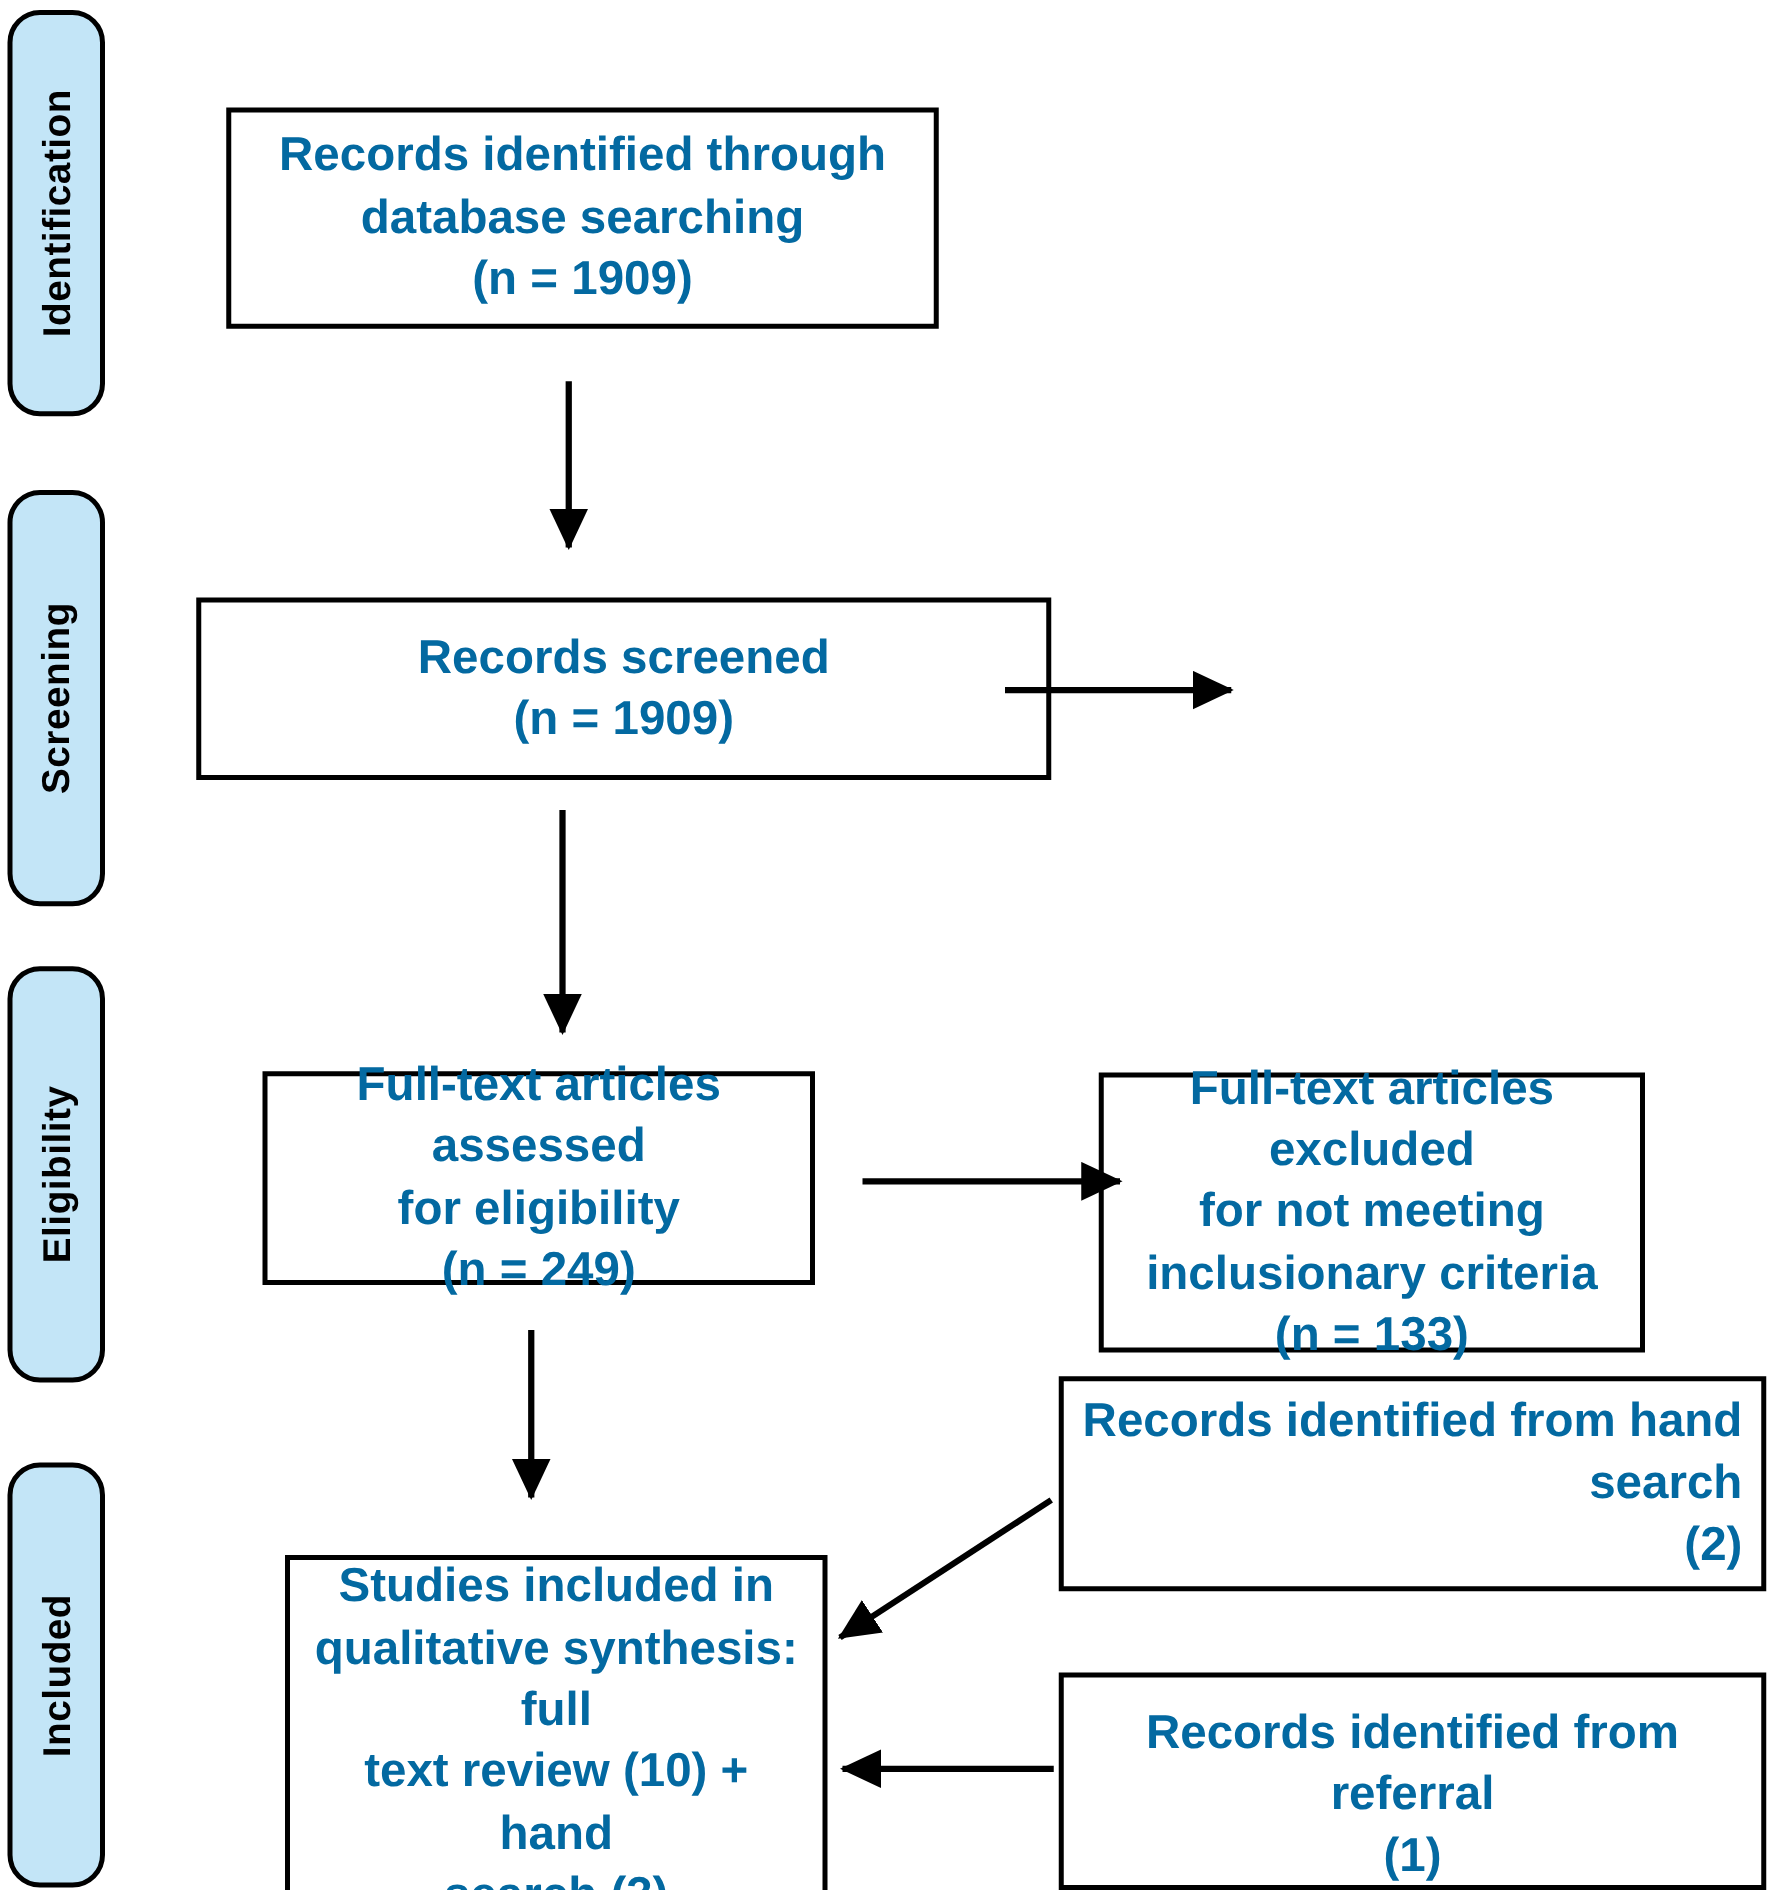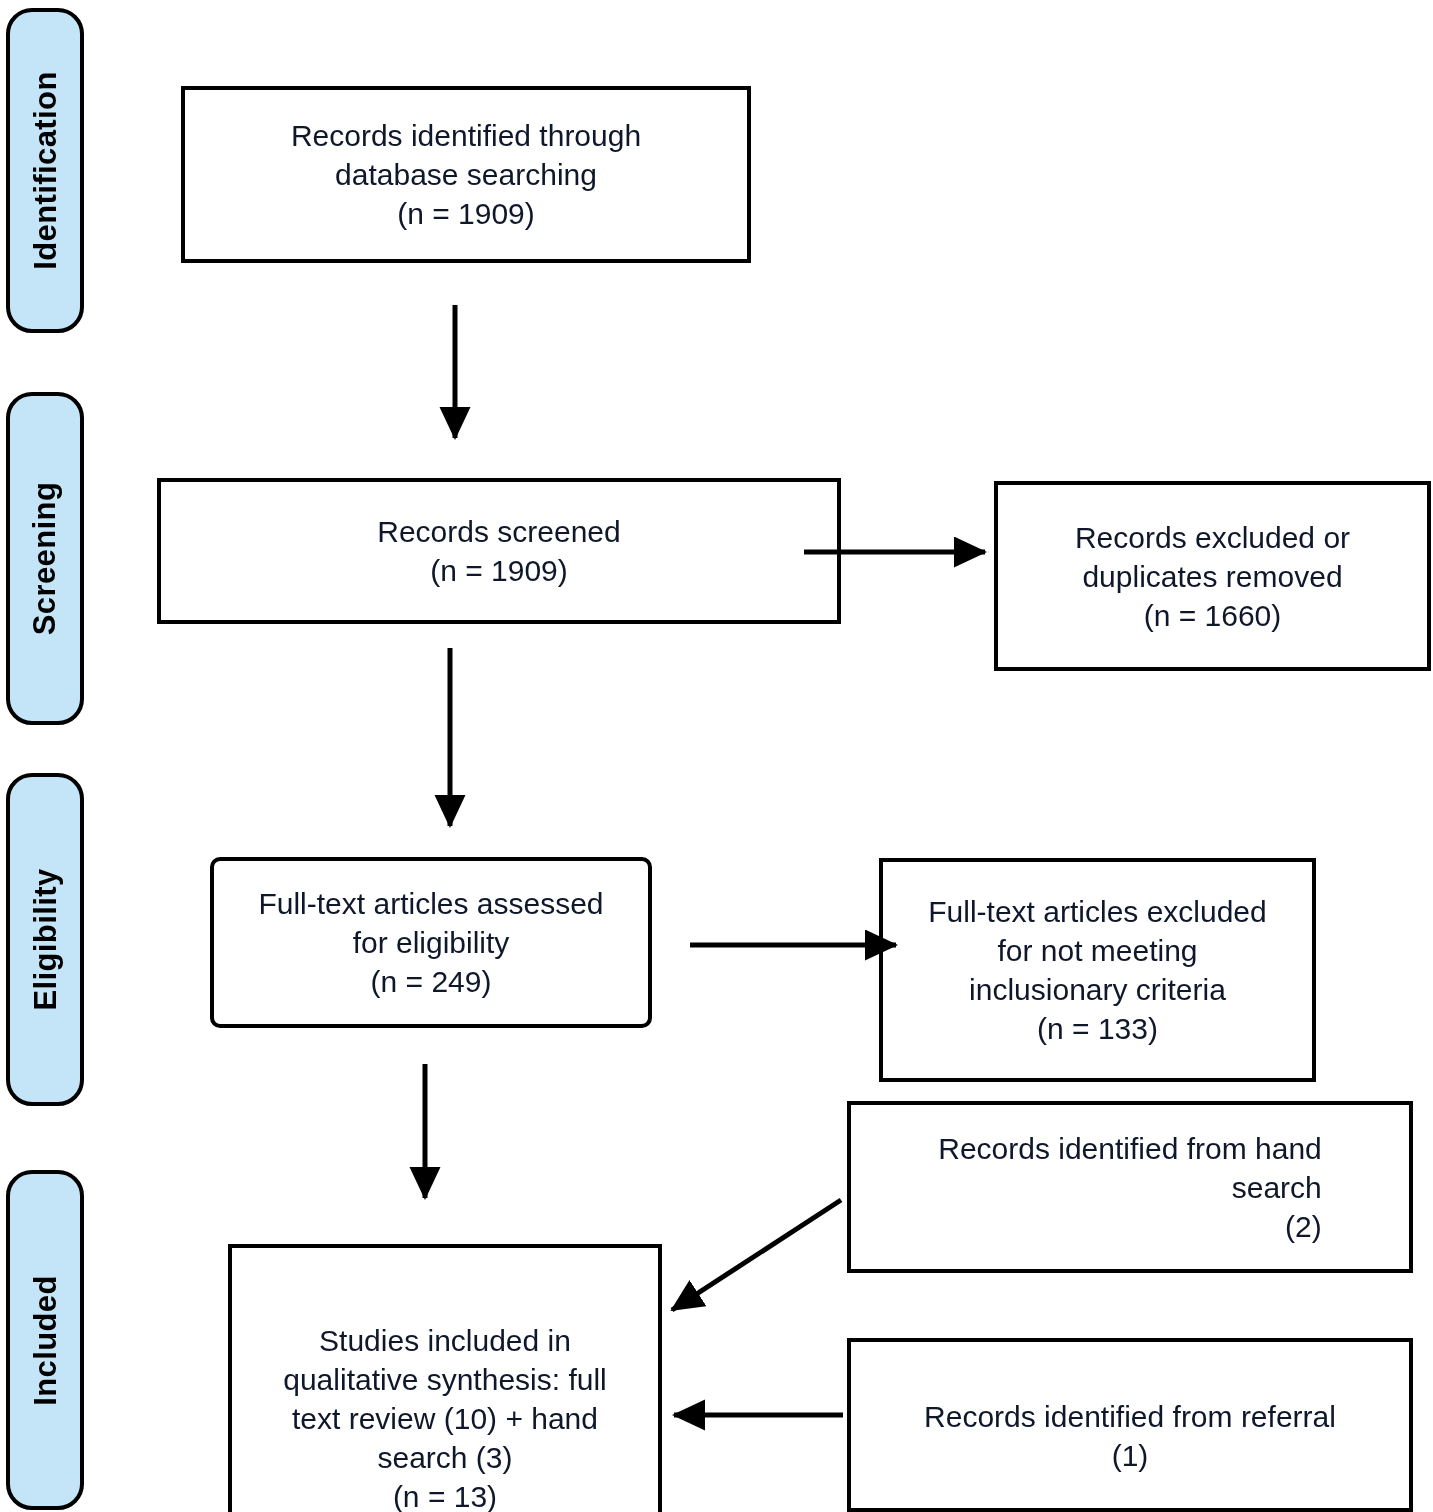--- a/index.html
+++ b/index.html
@@ -42,25 +42,26 @@
     position: absolute;
     box-sizing: border-box;
     background: #ffffff;
     border: 4px solid #000000;
     display: flex;
     align-items: center;
     justify-content: center;
     text-align: center;
   }
   .box-text {
-    font-size: 30px;
+    font-size: 38px;
     line-height: 1.30;
-    color: #0f172a;
+    color: #0369a1;
     white-space: pre-line;
     padding: 0 10px;
+    font-weight: bold;
   }
 
   
   #arrows {
     position: absolute;
     left: 0;
     top: 0;
     width: 1433px;
     height: 1512px;
     pointer-events: none;
@@ -91,27 +92,22 @@
     <span class="box-text">Records identified through
 database searching
 (n = 1909)</span>
   </div>
 
   <div class="box" style="left:157px; top:478px; width:684px; height:146px;">
     <span class="box-text">Records screened
 (n = 1909)</span>
   </div>
 
-  <div class="box" style="left:994px; top:481px; width:437px; height:190px;">
-    <span class="box-text">Records excluded or
-duplicates removed
-(n = 1660)</span>
-  </div>
 
-  <div class="box" style="left:210px; top:857px; width:442px; height:171px;border-radius:10px;">
+  <div class="box" style="left:210px; top:857px; width:442px; height:171px;">
     <span class="box-text">Full-text articles assessed
 for eligibility
 (n = 249)</span>
   </div>
 
   <div class="box" style="left:879px; top:858px; width:437px; height:224px;">
     <span class="box-text">Full-text articles excluded
 for not meeting
 inclusionary criteria
 (n = 133)</span>

